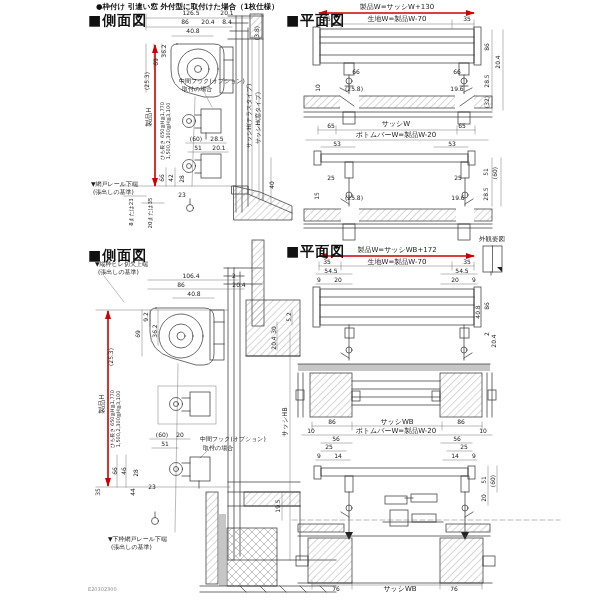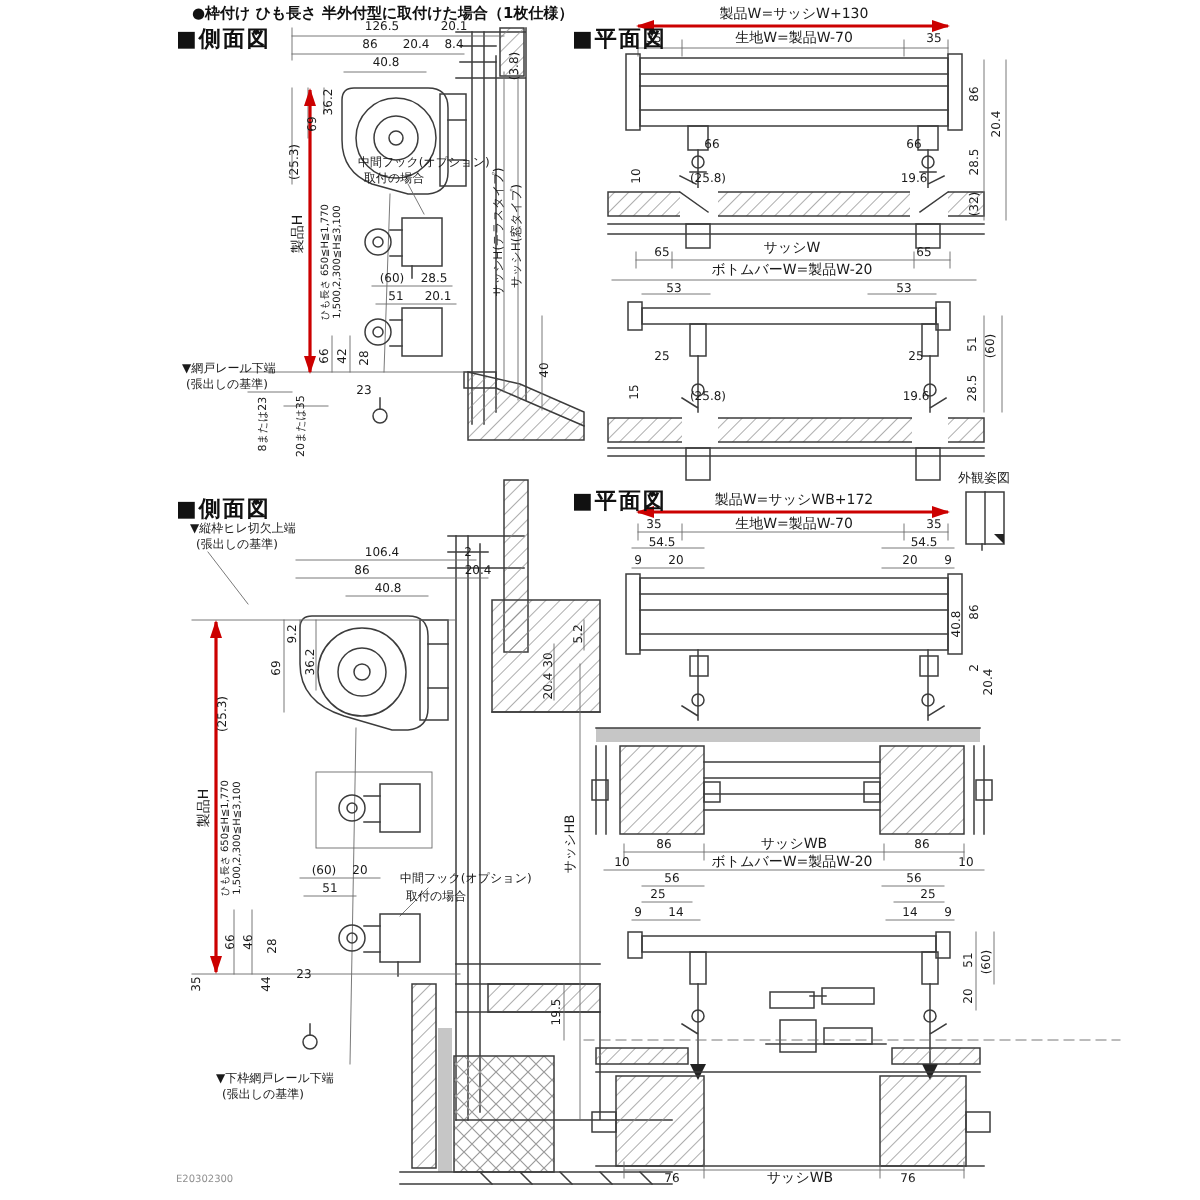--- a/index.html
+++ b/index.html
@@ -1,20 +1,20 @@
 <!DOCTYPE html>
 <html><head>
 <meta charset="utf-8">
 <style>
   html,body{margin:0;padding:0;background:#ffffff;}
   #stage{position:relative;width:600px;height:600px;background:#ffffff;overflow:hidden;
          font-family:"DejaVu Sans","Liberation Sans",sans-serif;}
   .hdr{position:absolute;color:#111;white-space:nowrap;}
   .bullet{font-size:7.5px;font-weight:bold;}
-  .view{font-size:11px;font-weight:bold;letter-spacing:1px;}
+  .view{font-size:14px;font-weight:bold;letter-spacing:1px;}
   svg{position:absolute;left:0;top:0;}
   svg text{font-family:"DejaVu Sans","Liberation Sans",sans-serif;}
   .ln{stroke:#3c3c3c;stroke-width:.75;fill:none;stroke-linecap:square;}
   .thin{stroke:#6a6a6a;stroke-width:.45;fill:none;}
 </style>
 </head>
 <body>
 
 <div id="stage">
 
@@ -370,19 +370,19 @@
         <text x="474" y="458" font-size="6" text-anchor="middle" fill="#1a1a1a">9</text>
         <text x="486" y="480" font-size="6" text-anchor="middle" fill="#1a1a1a" transform="rotate(-90 486 480)">51</text>
         <text x="495" y="481" font-size="6" text-anchor="middle" fill="#1a1a1a" transform="rotate(-90 495 481)">(60)</text>
         <text x="486" y="498" font-size="6" text-anchor="middle" fill="#1a1a1a" transform="rotate(-90 486 498)">20</text>
         <text x="336" y="591" font-size="6" text-anchor="middle" fill="#1a1a1a">76</text>
         <text x="400" y="591" font-size="7" text-anchor="middle" fill="#1a1a1a">サッシWB</text>
         <text x="454" y="591" font-size="6" text-anchor="middle" fill="#1a1a1a">76</text>
       </g>
 </svg>
 
-<div class="hdr bullet" style="left:96px;top:2px">●枠付け ひも長さ 半外付型に取付けた場合（1枚仕様）</div>
+<div class="hdr bullet" style="left:96px;top:2px">●枠付け 引違い窓 外付型に取付けた場合（1枚仕様）</div>
 <div class="hdr view" style="left:88px;top:12px">■側面図</div>
 <div class="hdr view" style="left:286px;top:12px">■平面図</div>
 <div class="hdr view" style="left:88px;top:247px">■側面図</div>
 <div class="hdr view" style="left:286px;top:243px">■平面図</div>
 
 </div>
 
 </body></html>

